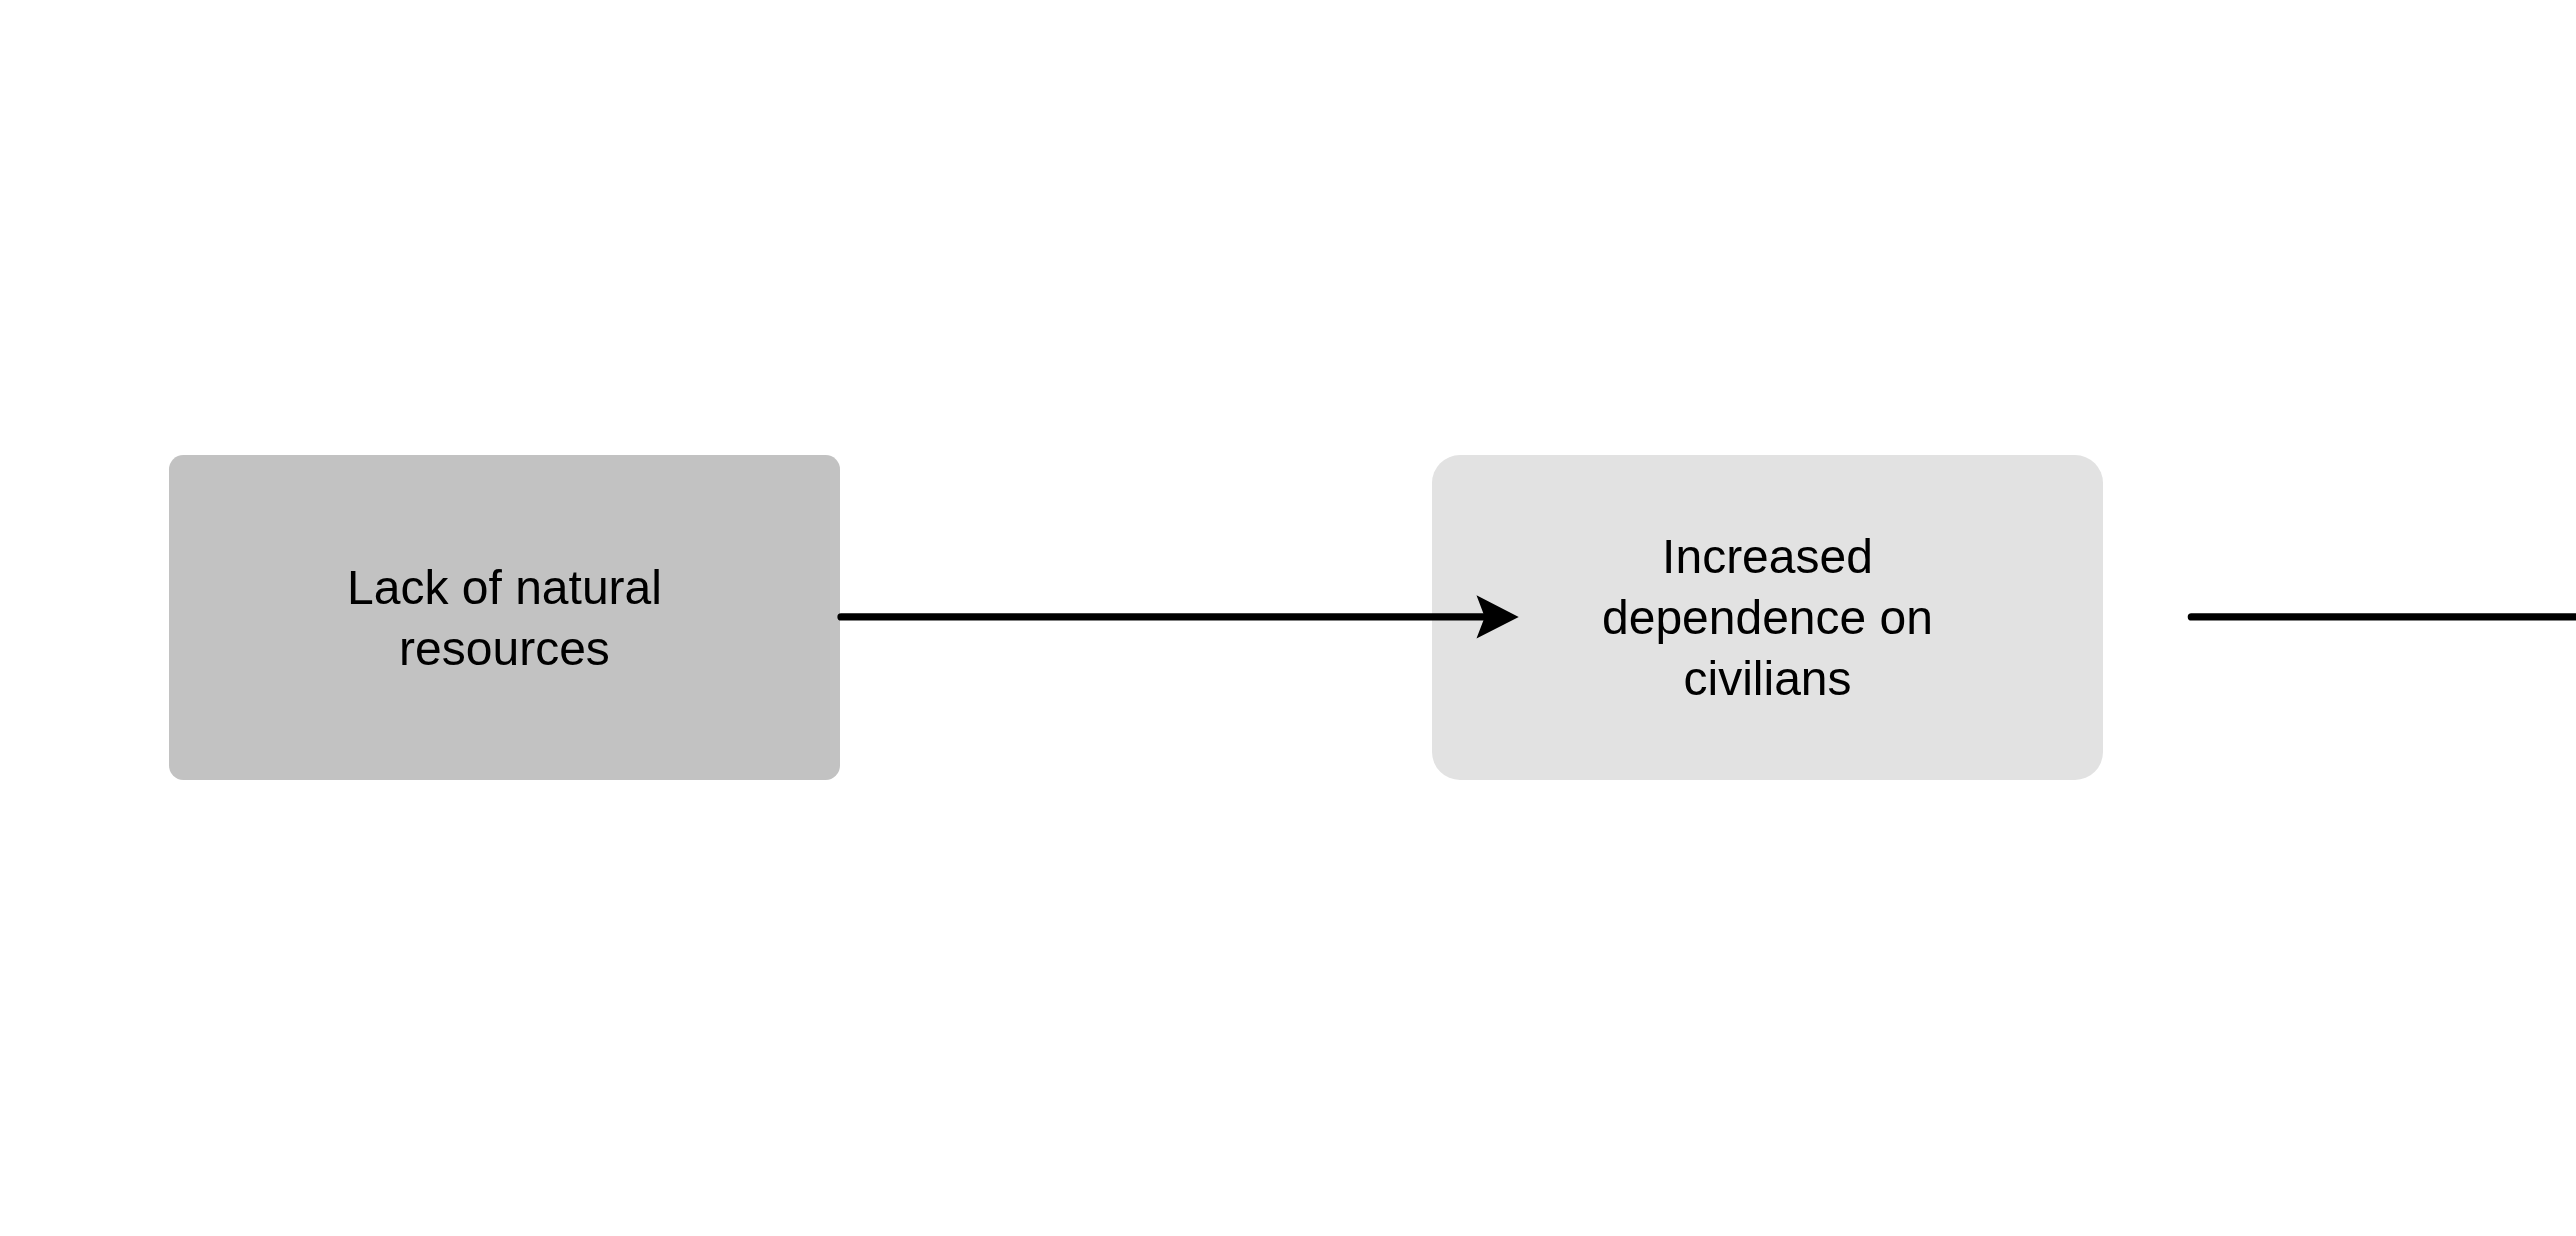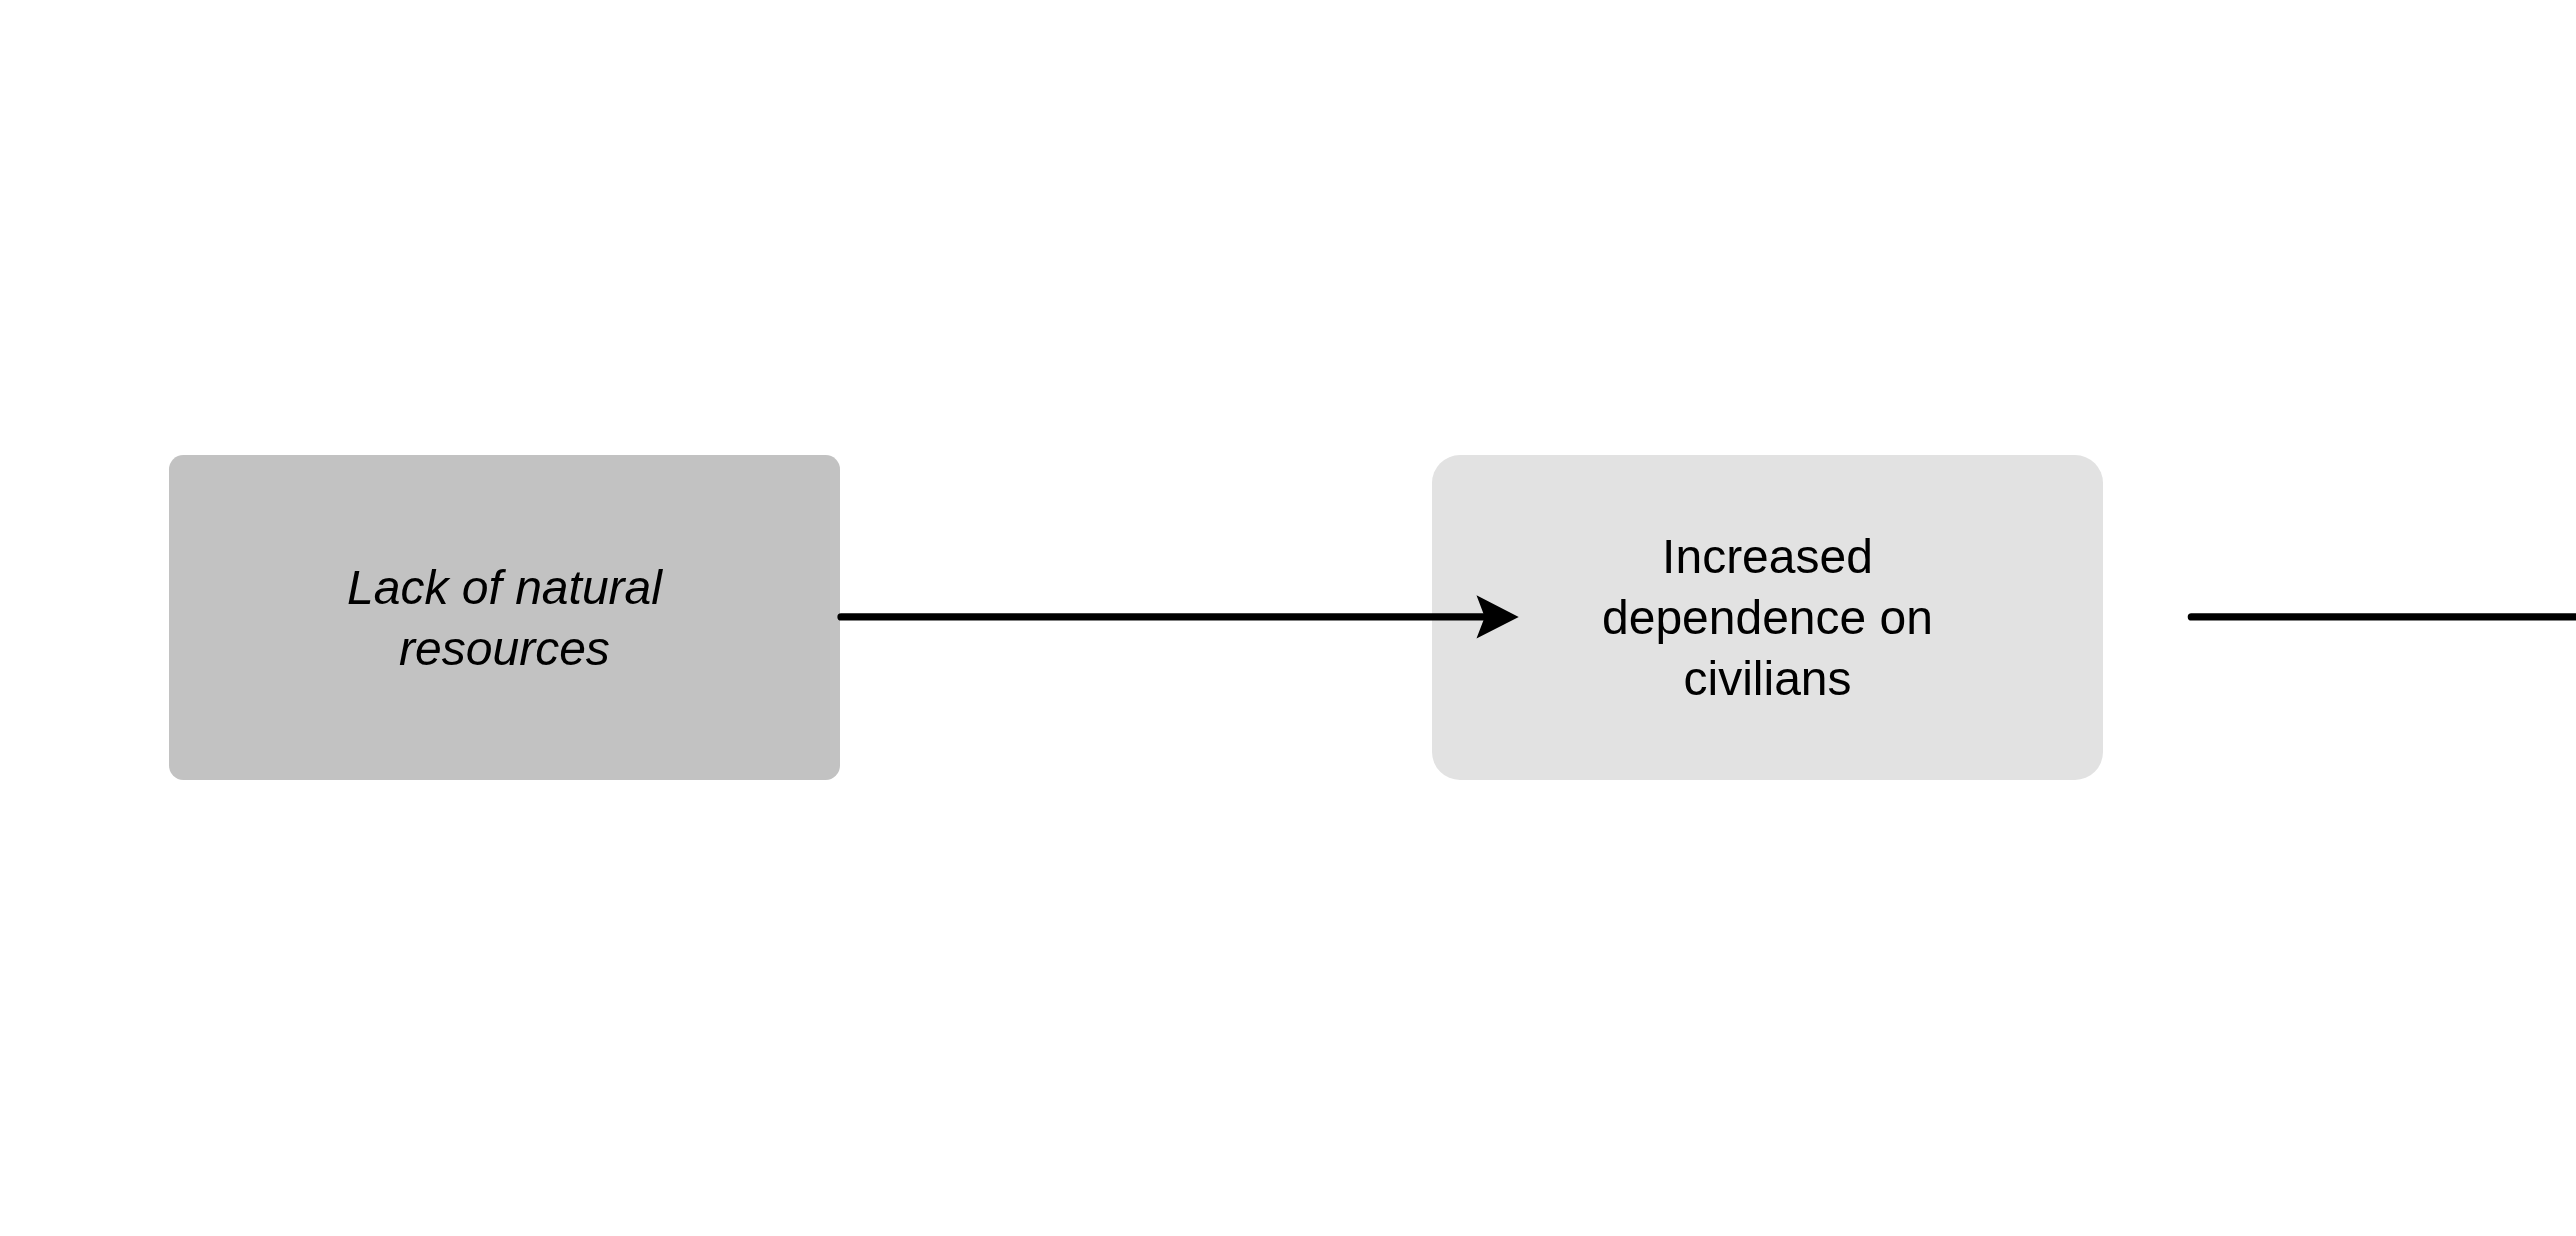--- a/index.html
+++ b/index.html
@@ -47,21 +47,21 @@
     stroke-linecap: round;
     fill: none;
   }
 </style>
 </head>
 <body>
 
 <div class="diagram">
 
   <div class="node node--a" style="background-color: rgb(194, 194, 194);">
-    <div class="node-label" style="color: rgb(0, 0, 0); font-style: italic;">Lack of natural
+    <div class="node-label" style="color: rgb(0, 0, 0);">Lack of natural
 resources</div>
   </div>
 
   <div class="node node--b" style="background-color: rgb(226, 226, 226);">
     <div class="node-label" style="color: rgb(0, 0, 0);">Increased
 dependence on
 civilians</div>
   </div>
 
   <svg class="edges" viewBox="0 0 7200 2400" xmlns="http://www.w3.org/2000/svg">

